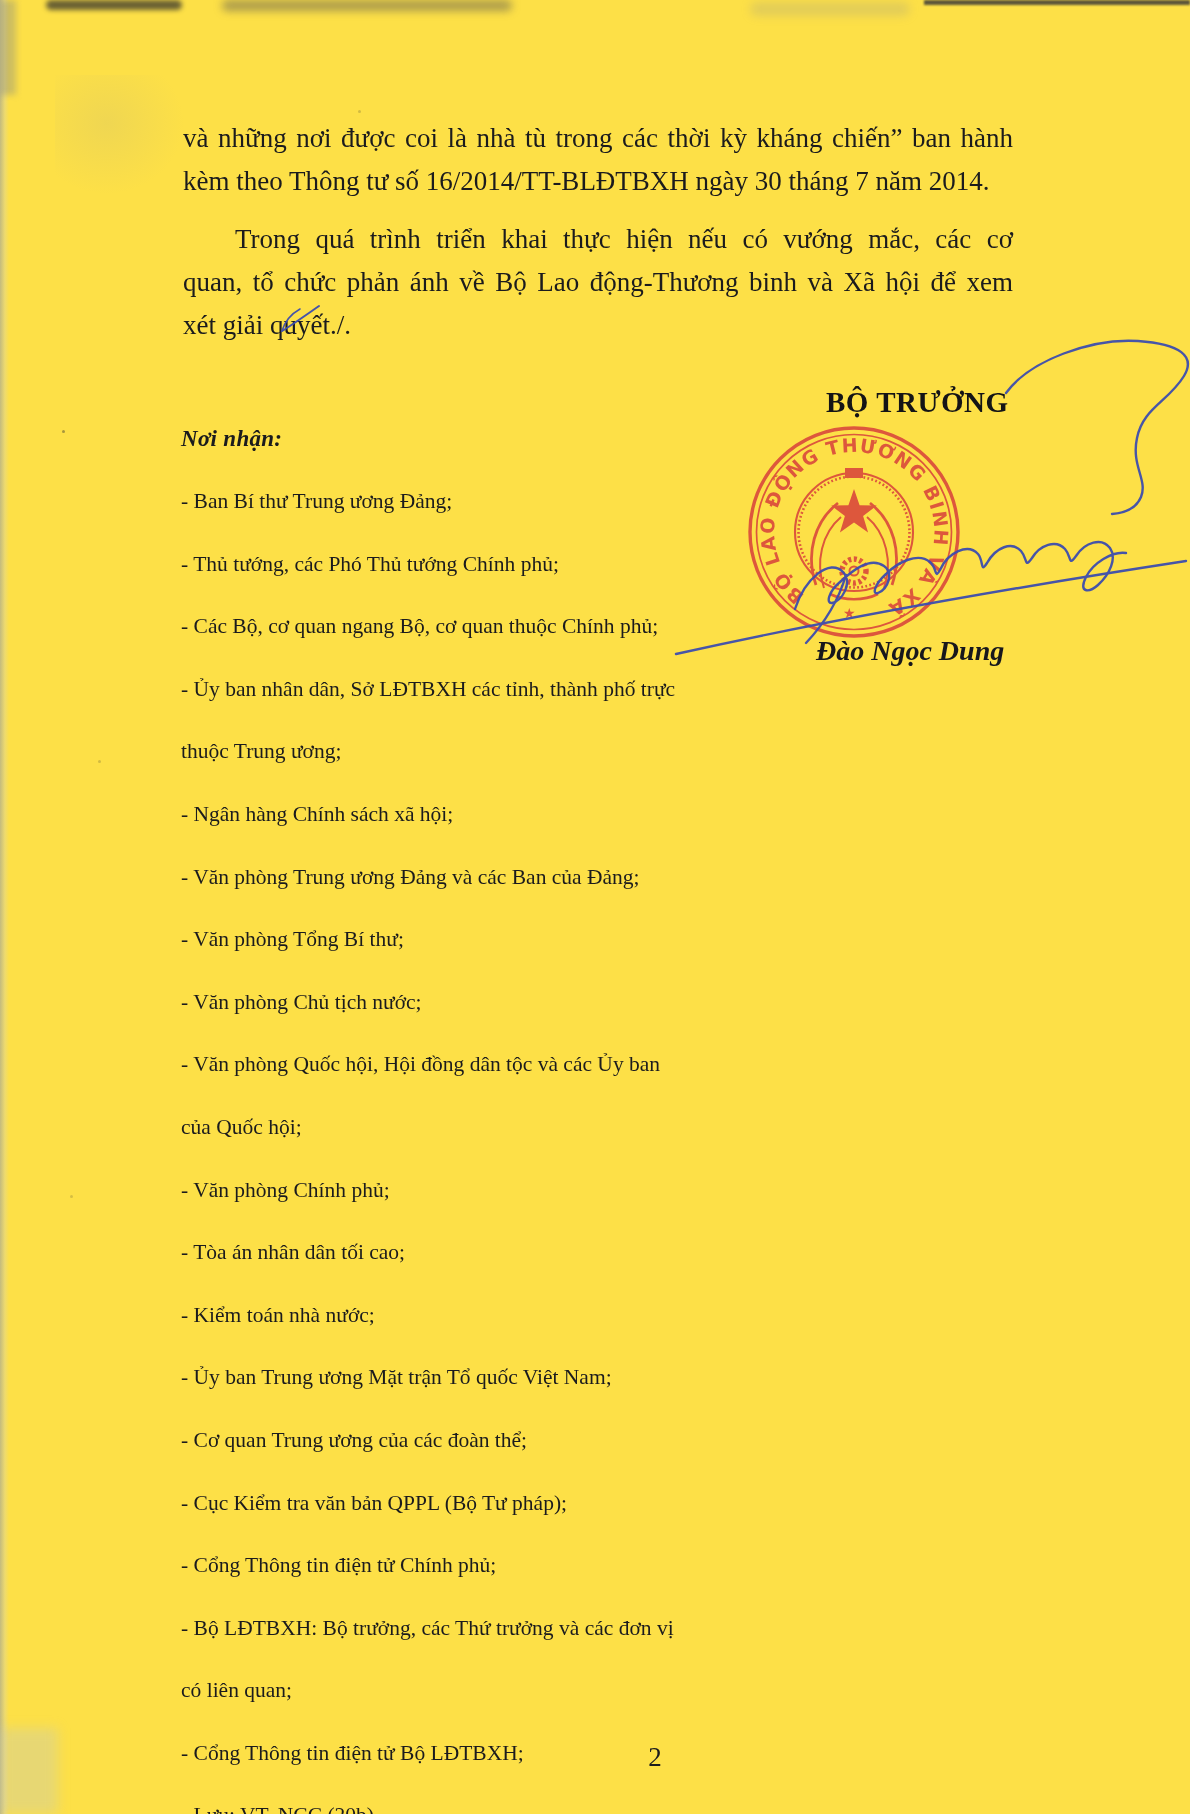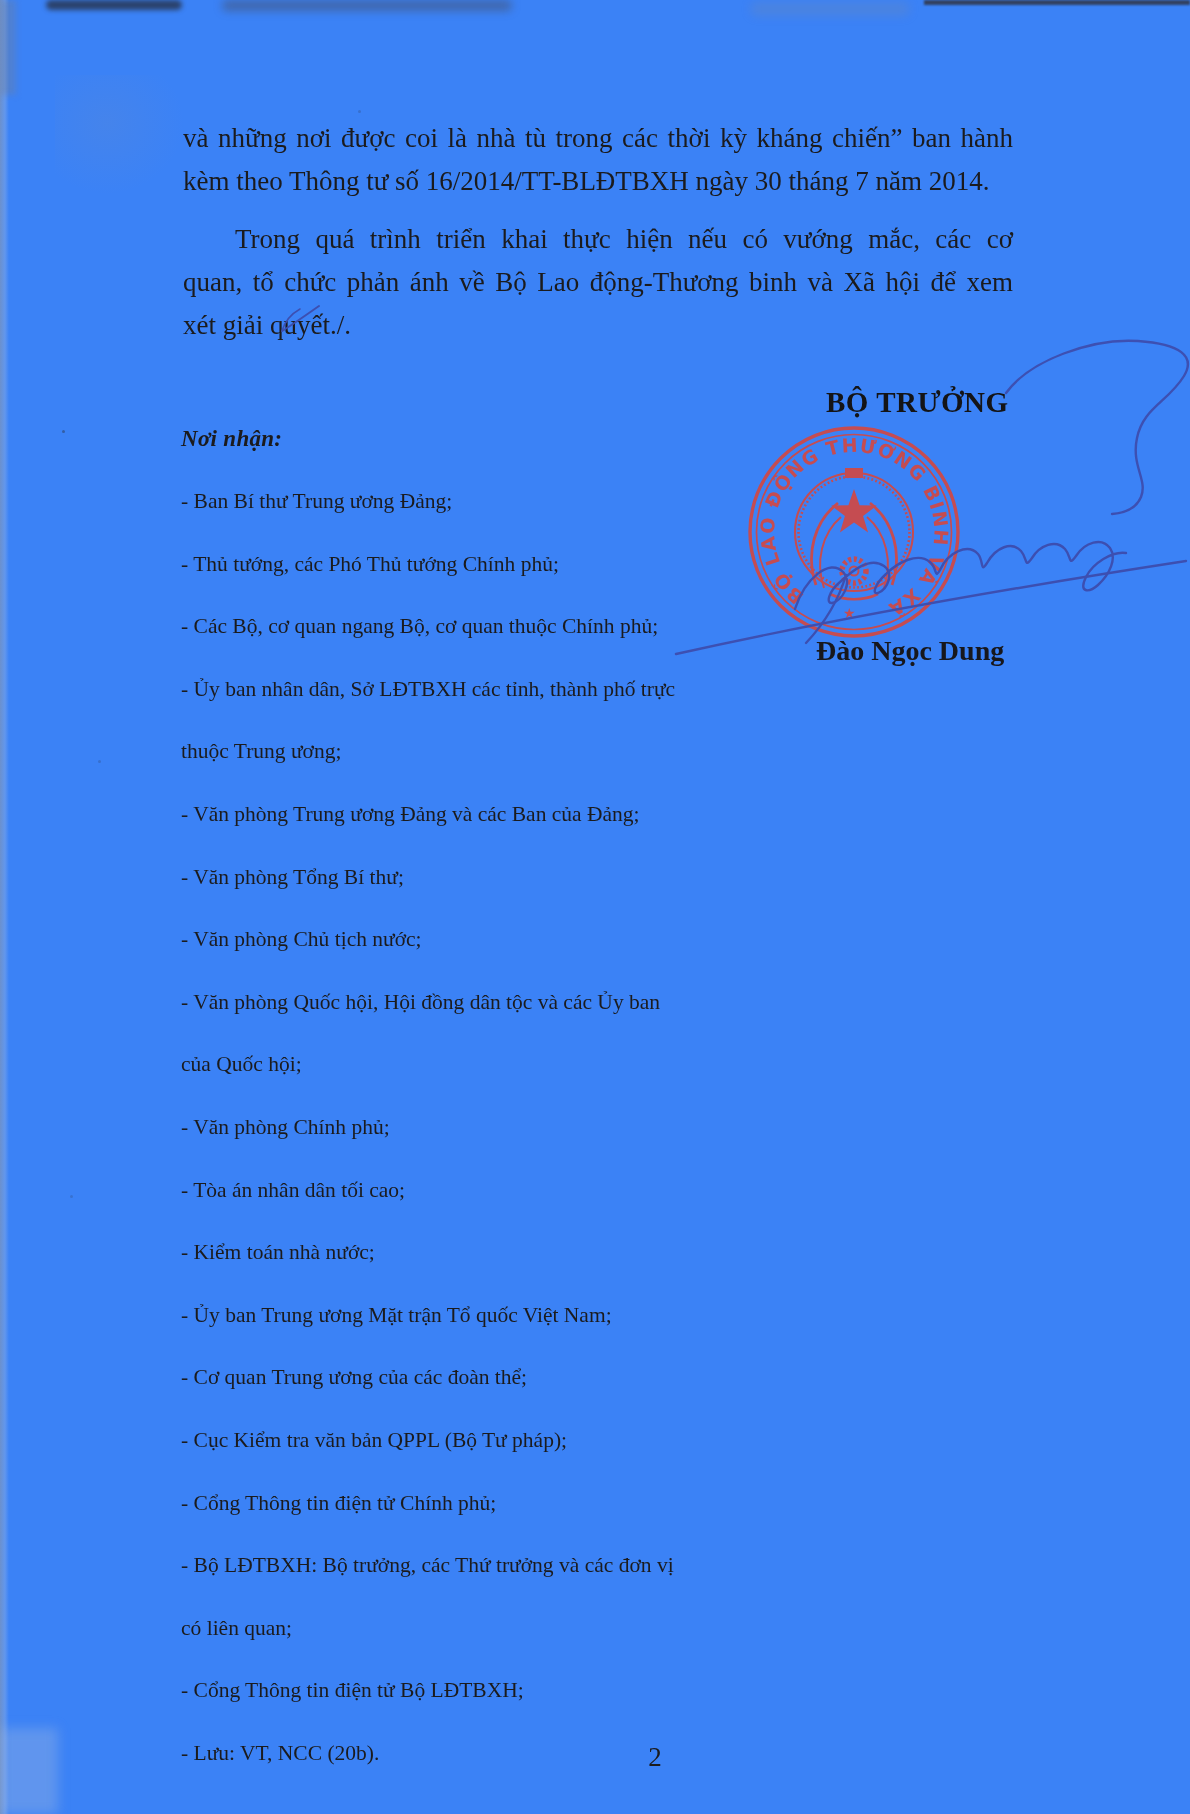--- a/index.html
+++ b/index.html
@@ -1,19 +1,19 @@
 <!DOCTYPE html>
 <html lang="vi"><head>
 <meta charset="utf-8">
 <style>
   html,body{margin:0;padding:0;background:#e9e9e9;}
   .page{
     position:relative;
     width:1190px;height:1814px;
-    background:#3b82f6;
+    background:#fde047;
     overflow:hidden;
     font-family:"Liberation Serif", serif;
     color:#1b1b1d;
   }
   
   .artifact{position:absolute;pointer-events:none;}
   .smudge-tl1{left:46px;top:0;width:136px;height:10px;background:rgba(35,35,42,.68);filter:blur(2.5px);border-radius:5px;}
   .smudge-tl2{left:222px;top:0;width:290px;height:11px;background:rgba(70,72,82,.45);filter:blur(4px);border-radius:6px;}
   .smudge-tc{left:750px;top:2px;width:160px;height:14px;background:rgba(130,135,148,.22);filter:blur(5px);border-radius:8px;}
   .bar-tr{left:924px;top:0;width:266px;height:5px;background:rgba(48,48,55,.78);filter:blur(1px);}
@@ -44,21 +44,21 @@
   }
   .recip-list > div{white-space:nowrap;margin-top:35px;}
 
   
   .sig-title{
     position:absolute;left:826px;top:386px;
     font-size:29px;font-weight:bold;letter-spacing:.5px;color:#141416;
   }
   .signer-name{
     position:absolute;left:816px;top:635px;
-    font-size:28px;font-weight:bold;color:#17171c;
+    font-size:28px;font-weight:bold;color:#17171c;font-style:italic;
   }
   .seal-svg{position:absolute;left:744px;top:422px;width:220px;height:220px;opacity:.88;}
   .sig-svg{position:absolute;left:0;top:0;width:1190px;height:1814px;}
 
   .page-number{
     position:absolute;left:640px;top:1742px;width:30px;
     font-size:27px;text-align:center;
   }
 </style>
 </head>
@@ -91,20 +91,21 @@
       </div>
   </div>
 
   <div class="recip-heading">Nơi nhận:</div>
   <div class="recip-list">
       <div>- Ban Bí thư Trung ương Đảng;</div>
       <div>- Thủ tướng, các Phó Thủ tướng Chính phủ;</div>
       <div>- Các Bộ, cơ quan ngang Bộ, cơ quan thuộc Chính phủ;</div>
       <div>- Ủy ban nhân dân, Sở LĐTBXH các tỉnh, thành phố trực</div>
       <div>thuộc Trung ương;</div>
+      <div>- Ngân hàng Chính sách xã hội;</div>
       <div>- Văn phòng Trung ương Đảng và các Ban của Đảng;</div>
       <div>- Văn phòng Tổng Bí thư;</div>
       <div>- Văn phòng Chủ tịch nước;</div>
       <div>- Văn phòng Quốc hội, Hội đồng dân tộc và các Ủy ban</div>
       <div>của Quốc hội;</div>
       <div>- Văn phòng Chính phủ;</div>
       <div>- Tòa án nhân dân tối cao;</div>
       <div>- Kiểm toán nhà nước;</div>
       <div>- Ủy ban Trung ương Mặt trận Tổ quốc Việt Nam;</div>
       <div>- Cơ quan Trung ương của các đoàn thể;</div>

